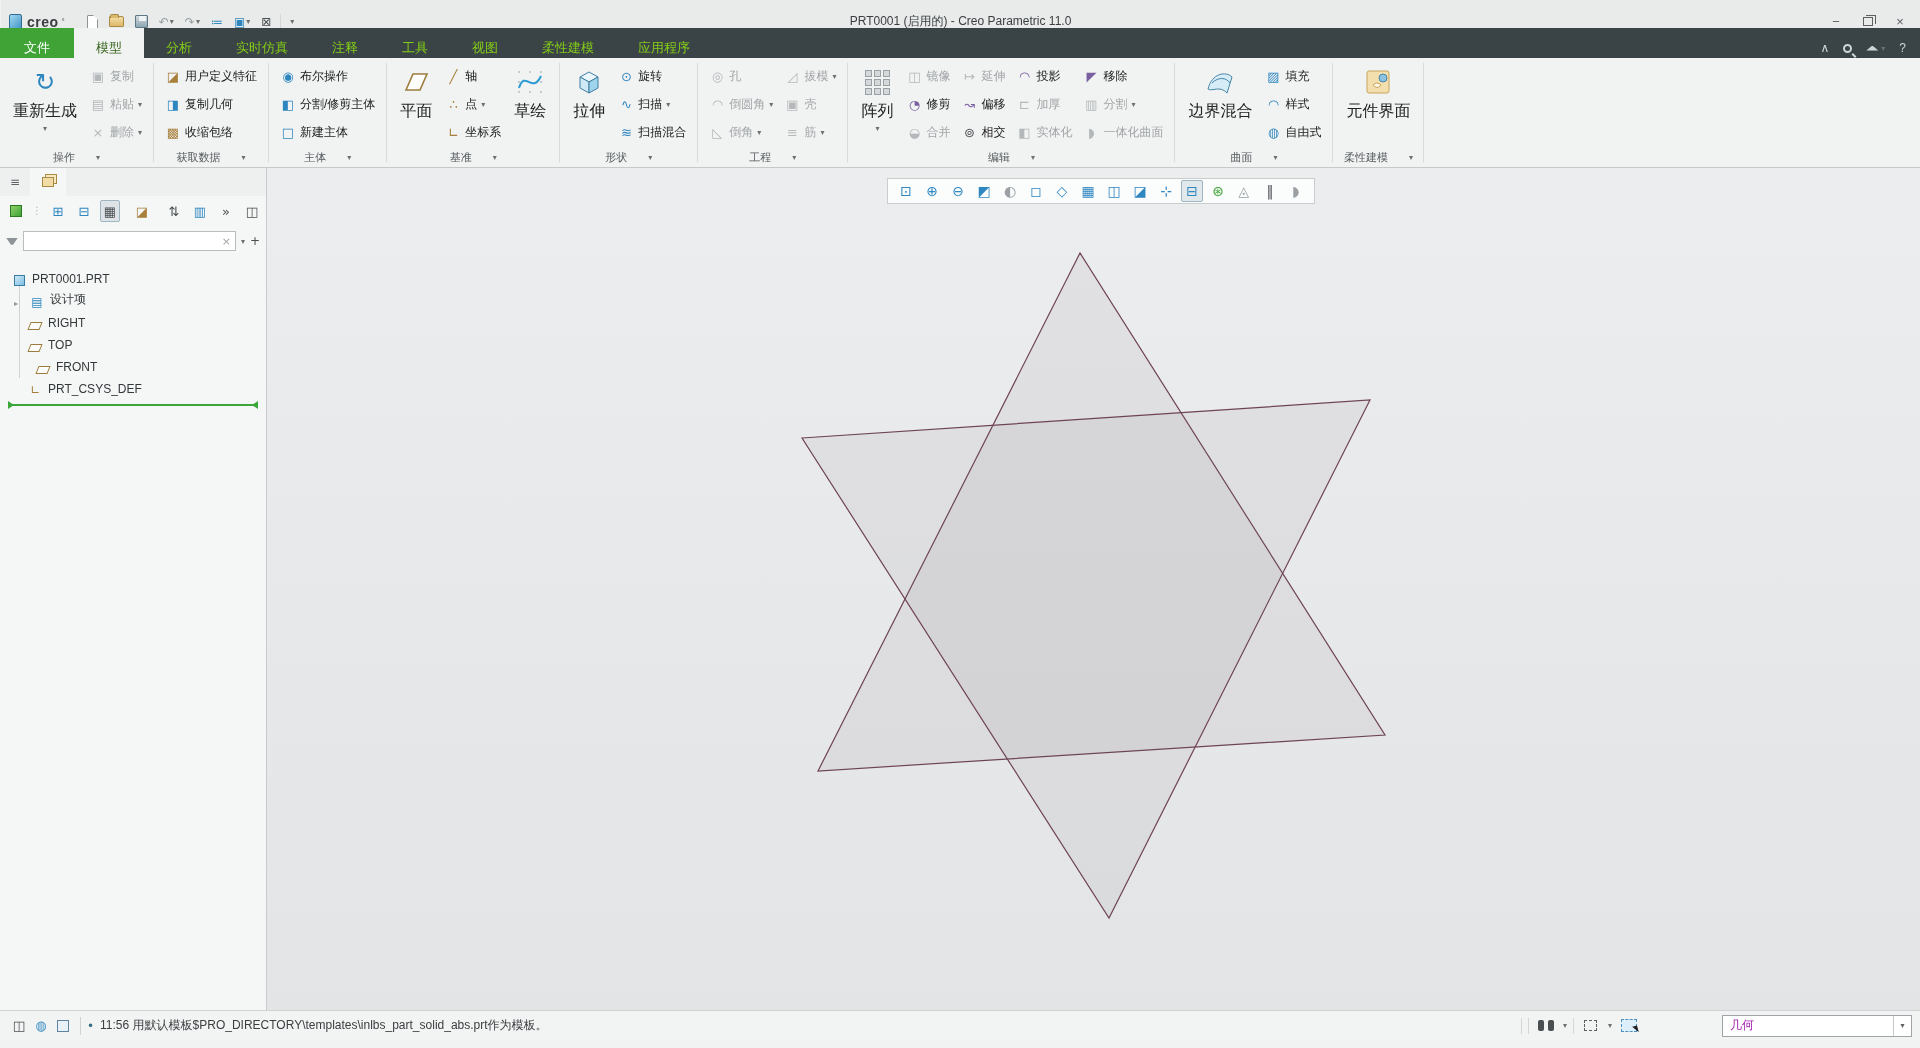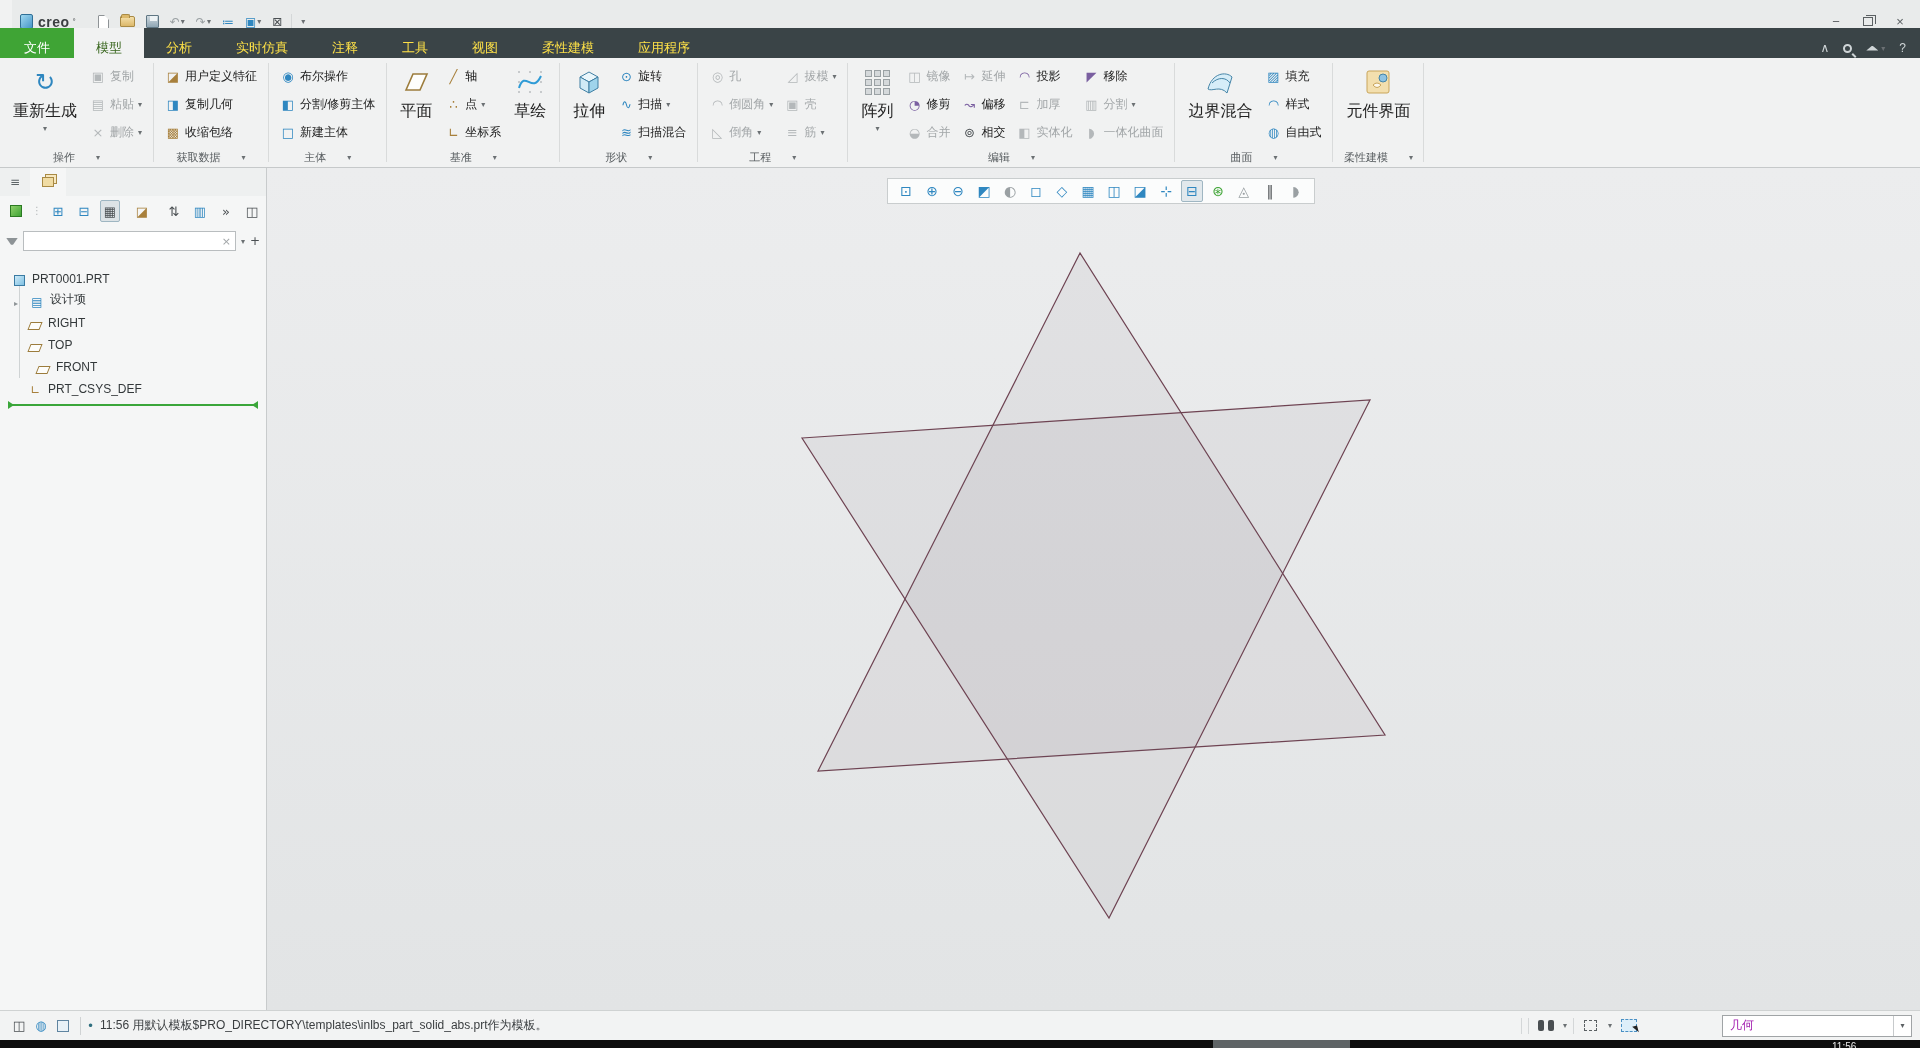--- a/index.html
+++ b/index.html
@@ -1,20 +1,20 @@
 <!DOCTYPE html>
 <html><head>
 <meta charset="utf-8">
 <style>
   * { margin:0; padding:0; box-sizing:border-box; }
   html,body { width:1920px; height:1048px; overflow:hidden; font-family:"Liberation Sans","DejaVu Sans",sans-serif; }
   .app { position:relative; width:1920px; height:1048px; background:#f1f2f2; font-size:12px; color:#222; }
 
   
-  .titlebar { position:absolute; top:0; left:12px; right:0; height:44px; background:#e9ebeb; display:flex; align-items:center; border-bottom:1px solid #d8dada; }
+  .titlebar { position:absolute; top:0; left:1px; right:0; height:44px; background:#e9ebeb; display:flex; align-items:center; border-bottom:1px solid #d8dada; }
   .brand { display:flex; align-items:center; gap:5px; padding:0 10px 0 8px; }
   .brand-cube { width:13px; height:15px; background:linear-gradient(135deg,#9fd8f0,#4796c8); border:1px solid #2f6f96; border-radius:2px; }
   .brand-word { font-size:14px; font-weight:bold; color:#3b3f41; letter-spacing:.5px; }
   .brand-deg { font-size:8px; color:#3b3f41; vertical-align:super; margin-left:-2px; }
   .qat { display:flex; align-items:center; gap:7px; padding-left:10px; }
   .qbtn { display:flex; align-items:center; gap:1px; height:20px; padding:0 2px; border-radius:2px; color:#6b7073; }
   .ic-doc { width:11px; height:14px; background:#fff; border:1px solid #8e9396; border-radius:1px; position:relative; }
   .ic-doc::after { content:""; position:absolute; right:-1px; top:-1px; border-style:solid; border-width:0 5px 5px 0; border-color:transparent #e9ebeb transparent transparent; }
   .ic-folder { width:15px; height:11px; background:linear-gradient(#f4dfa9,#dcb86a); border:1px solid #a98a44; border-radius:1px 2px 1px 1px; position:relative; }
   .ic-folder::before { content:""; position:absolute; left:0; top:-3px; width:7px; height:3px; background:#dcb86a; border:1px solid #a98a44; border-bottom:none; border-radius:2px 2px 0 0; }
@@ -24,21 +24,21 @@
   .gray { color:#9aa0a3; } .blue { color:#2f87c0; } .tan { color:#a8803c; } .purple { color:#7a5fa0; } .dark { color:#4a4f52; } .green { color:#3fa435; }
   .car { font-size:8px; color:#6b7073; }
   .title-center { position:absolute; left:0; right:0; text-align:center; font-size:12px; color:#3a3e40; pointer-events:none; }
   .winbtns { margin-left:auto; display:flex; align-items:center; gap:4px; padding-right:6px; z-index:2; }
   .winbtn { width:28px; height:20px; display:flex; align-items:center; justify-content:center; color:#5b6063; font-size:13px; }
   .ic-restore { width:10px; height:9px; border:1px solid #5b6063; position:relative; background:#e9ebeb; }
   .ic-restore::before { content:""; position:absolute; left:2px; top:-3px; width:9px; height:8px; border:1px solid #5b6063; border-bottom:none; border-left:none; }
 
   
   .tabbar { position:absolute; top:28px; left:0; right:0; height:40px; background:#3a4447; display:flex; align-items:stretch; }
-  .tab { display:flex; align-items:center; padding:0 22px; color:#fde047; font-size:13px; }
+  .tab { display:flex; align-items:center; padding:0 22px; color:#84cc16; font-size:13px; }
   .tab-file { background:#3fa435; color:#fff; padding:0 24px; }
   .tab-active { background:#f1f2f2; color:#37651c; }
   .tabbar-right { margin-left:auto; display:flex; align-items:center; gap:14px; padding-right:14px; color:#cfd5d7; }
   .lens { width:9px; height:9px; border:2px solid #cfd5d7; border-radius:50%; position:relative; }
   .lens::after { content:""; position:absolute; width:2px; height:5px; background:#cfd5d7; transform:rotate(-45deg); left:8px; top:7px; }
   .cap { width:12px; height:5px; background:#cfd5d7; clip-path:polygon(50% 0,100% 100%,0 100%); }
 
   
   .ribbon { position:absolute; top:58px; left:0; right:0; height:110px; background:#f1f2f2; border-bottom:1px solid #c6c9ca; display:flex; align-items:stretch; }
   .rgroup { display:flex; flex-direction:column; }
@@ -151,20 +151,21 @@
           <span class="car">▾</span>
         </span>
       <span class="qbtn">
           <span class="glyph dark">⊠</span>
         </span>
       <span class="tsep"></span>
       <span class="qbtn">
           <span class="car">▾</span>
         </span>
     </div>
+    <div class="title-center">PRT0001 (启用的) - Creo Parametric 11.0</div>
     <div class="winbtns">
       <span class="winbtn">
           <span>−</span>
         </span>
       <span class="winbtn">
           <span class="ic-restore"></span>
         </span>
       <span class="winbtn">
           <span>×</span>
         </span>
@@ -671,18 +672,14 @@
       <span style="width:70px;"></span>
       <span class="combo">
         <span class="val">几何</span>
         <span class="cbtn">
             <span>▾</span>
           </span>
       </span>
     </span>
   </div>
 
-  <div class="taskbar">
-    <span class="tb-seg"></span>
-    <span class="tb-clock">11:56</span>
-  </div>
 
 </div>
 
 </body></html>

